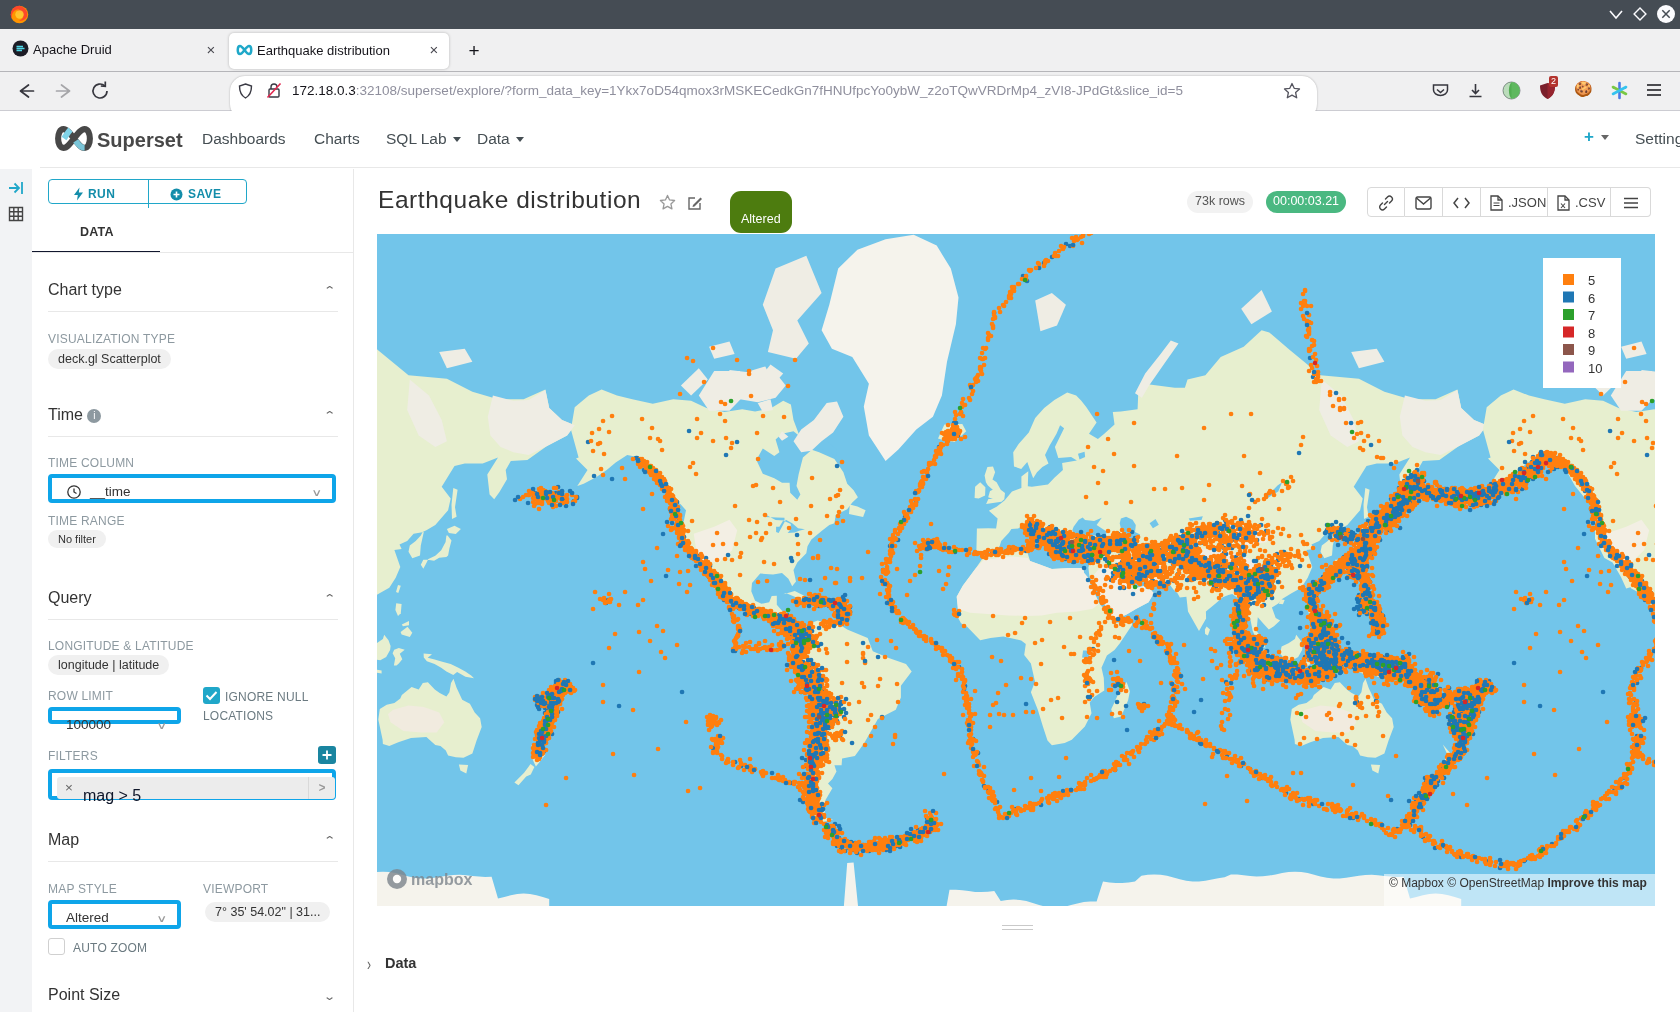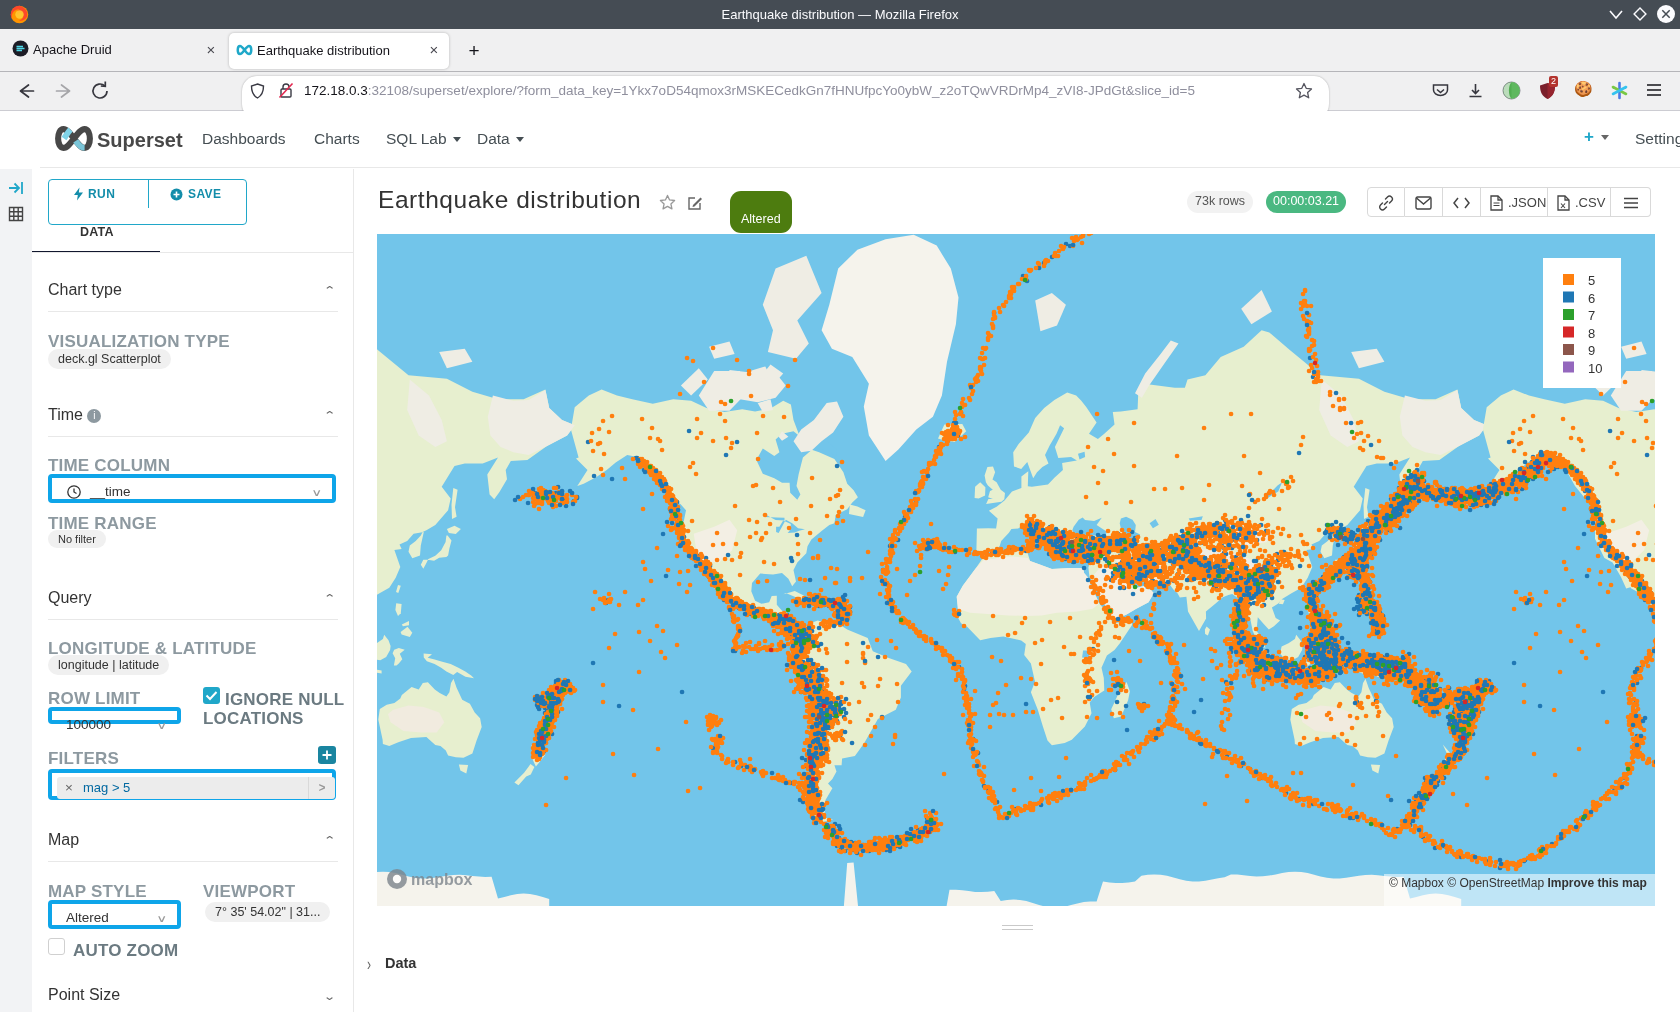--- a/index.html
+++ b/index.html
@@ -11,41 +11,41 @@
 #tabbar { position:absolute; left:0; top:29px; width:1680px; height:43px; background:#f0f0f1; border-bottom:1px solid #b5b5b9; }
 .tab1 { position:absolute; left:8px; top:4px; width:214px; height:35px; }
 .tab1 .fav { position:absolute; left:4px; top:7px; }
 .tab1 .t { position:absolute; left:25px; top:9px; font-size:13px; color:#15141a; }
 .tabx { position:absolute; top:9px; width:16px; height:16px; color:#4a4a52; font-size:15px; line-height:16px; text-align:center; }
 .tab2 { position:absolute; left:229px; top:4px; width:220px; height:36px; background:#fff; border-radius:5px; box-shadow:0 0 3px rgba(0,0,0,.25); }
 .tab2 .t { position:absolute; left:28px; top:10px; font-size:13px; color:#15141a; }
 #newtab { position:absolute; left:461px; top:9px; width:26px; height:26px; font-size:19px; color:#14141a; text-align:center; line-height:25px; }
 #navrow { position:absolute; left:0; top:72px; width:1680px; height:39px; background:#f0f0f1; border-bottom:1px solid #ccccd2; }
 .nbtn { position:absolute; top:5px; width:28px; height:28px; color:#36363e; }
-#urlbox { position:absolute; left:242px; top:4px; width:1087px; height:43px; background:#fff; border-radius:15px; box-shadow:0 0 2px rgba(0,0,0,.3); }
+#urlbox { position:absolute; left:230px; top:4px; width:1087px; height:43px; background:#fff; border-radius:15px; box-shadow:0 0 2px rgba(0,0,0,.3); }
 #urlbox .u { position:absolute; left:62px; top:7px; font-size:13.5px; color:#8f8f9d; white-space:nowrap; }
 #urlbox .u b { color:#15141a; font-weight:normal; }
 
 #snav { position:absolute; left:0; top:111px; width:1680px; height:57px; background:#fff; border-bottom:1px solid #e8e8e8;margin-left:40px; }
 #snav .brand { position:absolute; left:57px; top:18px; font-size:20px; font-weight:bold; color:#484848; letter-spacing:0px; }
 .snavlink { position:absolute; top:19px; font-size:15.5px; color:#454e53; }
 .caret { display:inline-block; width:0; height:0; border-left:4px solid transparent; border-right:4px solid transparent; border-top:5px solid #454e53; margin-left:6px; vertical-align:middle; }
 
 #rail { position:absolute; left:0; top:169px; width:32px; height:843px; background:#f2f3f5; }
 #panel { position:absolute; left:32px; top:169px; width:322px; height:843px; background:#fff; border-right:1px solid #e8e8e8; }
-.runsave { position:absolute; left:16px; top:10px; width:199px; height:46px; border:1px solid #20a7c9; border-radius:4px; }
+.runsave { position:absolute; left:16px; top:10px; width:199px; height:25px; border:1px solid #20a7c9; border-radius:4px; }
 .runsave .sep { position:absolute; left:99px; top:0; width:1px; height:28px; background:#20a7c9; }
 .runsave .lab { position:absolute; top:7px; font-size:12px; font-weight:bold; color:#138daa; letter-spacing:.4px; }
 #datatab { position:absolute; left:48px; top:56px; font-size:12.5px; color:#333; font-weight:bold; letter-spacing:.2px; }
 #tabuline { position:absolute; left:0px; top:82px; width:128px; height:2px; background:#11172e; }
 #tabline { position:absolute; left:0px; top:83px; width:321px; height:1px; background:#e8e8e8; }
 .sechead { position:absolute; left:16px; font-size:16px; color:#333; }
 .seccaret { position:absolute; font-size:11px; color:#666; transform:scaleX(1.4); }
 .sechr { position:absolute; left:16px; width:290px; height:1px; background:#e8e8e8; }
-.flabel { position:absolute; font-size:17px; color:#8d99a0; letter-spacing:.2px;font-weight:bold; }
+.flabel { position:absolute; font-size:12px; color:#8d99a0; letter-spacing:.2px; }
 .pill { position:absolute; background:#f0f0f0; border-radius:11px; font-size:12.5px; color:#333; padding:3px 10px; }
 .selbox { position:absolute; border:4px solid #0ea5e9; border-radius:4px; background:#fff; font-size:13.5px; color:#333; }
 .chev { position:absolute; color:#999; font-size:10px; transform:scaleX(1.5); }
 
 #charthead { position:absolute; left:0; top:0; right:0; height:0; }
 #ctitle { position:absolute; left:378px; top:186px; font-size:24.5px; letter-spacing:0.55px; color:#333; }
 .gpill { position:absolute; top:191px; height:22px; border-radius:11px; font-size:12.5px; }
 #btngroup { position:absolute; top:187px; left:1367px; width:284px; height:30px; }
 .bseg { position:absolute; top:0; height:30px; border:1px solid #d9d9d9; border-left:none; background:#fff; }
 .bseg.first { border-left:1px solid #d9d9d9; border-radius:4px 0 0 4px; }
@@ -60,21 +60,20 @@
 </style>
 </head>
 <body>
 
 <div id="titlebar">
   <svg class="abs" style="left:10px;top:5px" width="19" height="19" viewBox="0 0 19 19">
     <circle cx="9.5" cy="9.5" r="8.7" fill="#ff9500"></circle>
     <path d="M9.5 .8 A8.7 8.7 0 0 0 2 13.9 C1 10 3 4 9.5 4.2 C6 5.5 6.5 9 8 10 C8 7.5 11 7 12.5 8.5 C14.5 10.5 13 15 9 15.5 C12 16.5 16 14.5 17 11.5 A8.7 8.7 0 0 0 9.5 .8" fill="#ff3b30" opacity=".85"></path>
     <circle cx="9.5" cy="9.5" r="4.2" fill="#ffcc33" opacity=".9"></circle>
   </svg>
-  <div class="title">Earthquake distribution — Mozilla Firefox</div>
   <svg class="abs" style="left:1608px;top:8px" width="16" height="13" viewBox="0 0 16 13">
       <path d="M2 3 L8 10 L14 3" stroke="#fbfbfe" stroke-width="1.6" fill="none"></path>
     </svg>
   <svg class="abs" style="left:1633px;top:7px" width="14" height="14" viewBox="0 0 14 14">
       <rect x="2.8" y="2.8" width="8.4" height="8.4" transform="rotate(45 7 7)" stroke="#fbfbfe" stroke-width="1.4" fill="none"></rect>
     </svg>
   <svg class="abs" style="left:1656px;top:4px" width="20" height="20" viewBox="0 0 20 20">
       <circle cx="10" cy="10" r="9" fill="#fbfbfe"></circle>
       <path d="M6.3 6.3 L13.7 13.7 M13.7 6.3 L6.3 13.7" stroke="#454c54" stroke-width="1.5"></path>
     </svg>
@@ -234,21 +233,21 @@
   <div class="flabel" style="left:171px;top:540px;color:#6b7a81">LOCATIONS</div>
   <div class="flabel" style="left:16px;top:580px">FILTERS</div>
   <div class="abs" style="left:286px;top:577px;width:18px;height:18px;background:#1a85a0;border-radius:3px">
     <svg width="18" height="18" viewBox="0 0 18 18">
         <path d="M9 4.5 V13.5 M4.5 9 H13.5" stroke="#fff" stroke-width="1.8"></path>
       </svg>
   </div>
   <div class="selbox" style="left:16px;top:600px;width:288px;height:31px">
     <div class="abs" style="left:5px;top:4px;width:252px;height:22px;background:#ececec;border-radius:3px 0 0 3px;border-right:1px solid #d9d9d9">
       <span style="position:absolute;left:8px;top:3px;color:#666">×</span>
-      <span style="position:absolute;left:26px;top:3px;font-size:13px;color:#0369a1">mag &gt; 5</span>
+      <span style="position:absolute;left:26px;top:10px;font-size:16px;color:#0f172a">mag &gt; 5</span>
     </div>
     <div class="abs" style="left:257px;top:4px;width:26px;height:22px;background:#ececec;border-radius:0 3px 3px 0">
       <div class="chev" style="left:9px;top:5px;transform:rotate(-90deg) scaleX(1.5)">∨</div>
     </div>
   </div>
 
   <div class="sechead" style="top:662px">Map</div>
   <div class="seccaret" style="left:293px;top:665px">⌃</div>
   <div class="sechr" style="top:692px"></div>
   <div class="flabel" style="left:16px;top:713px">MAP STYLE</div>

